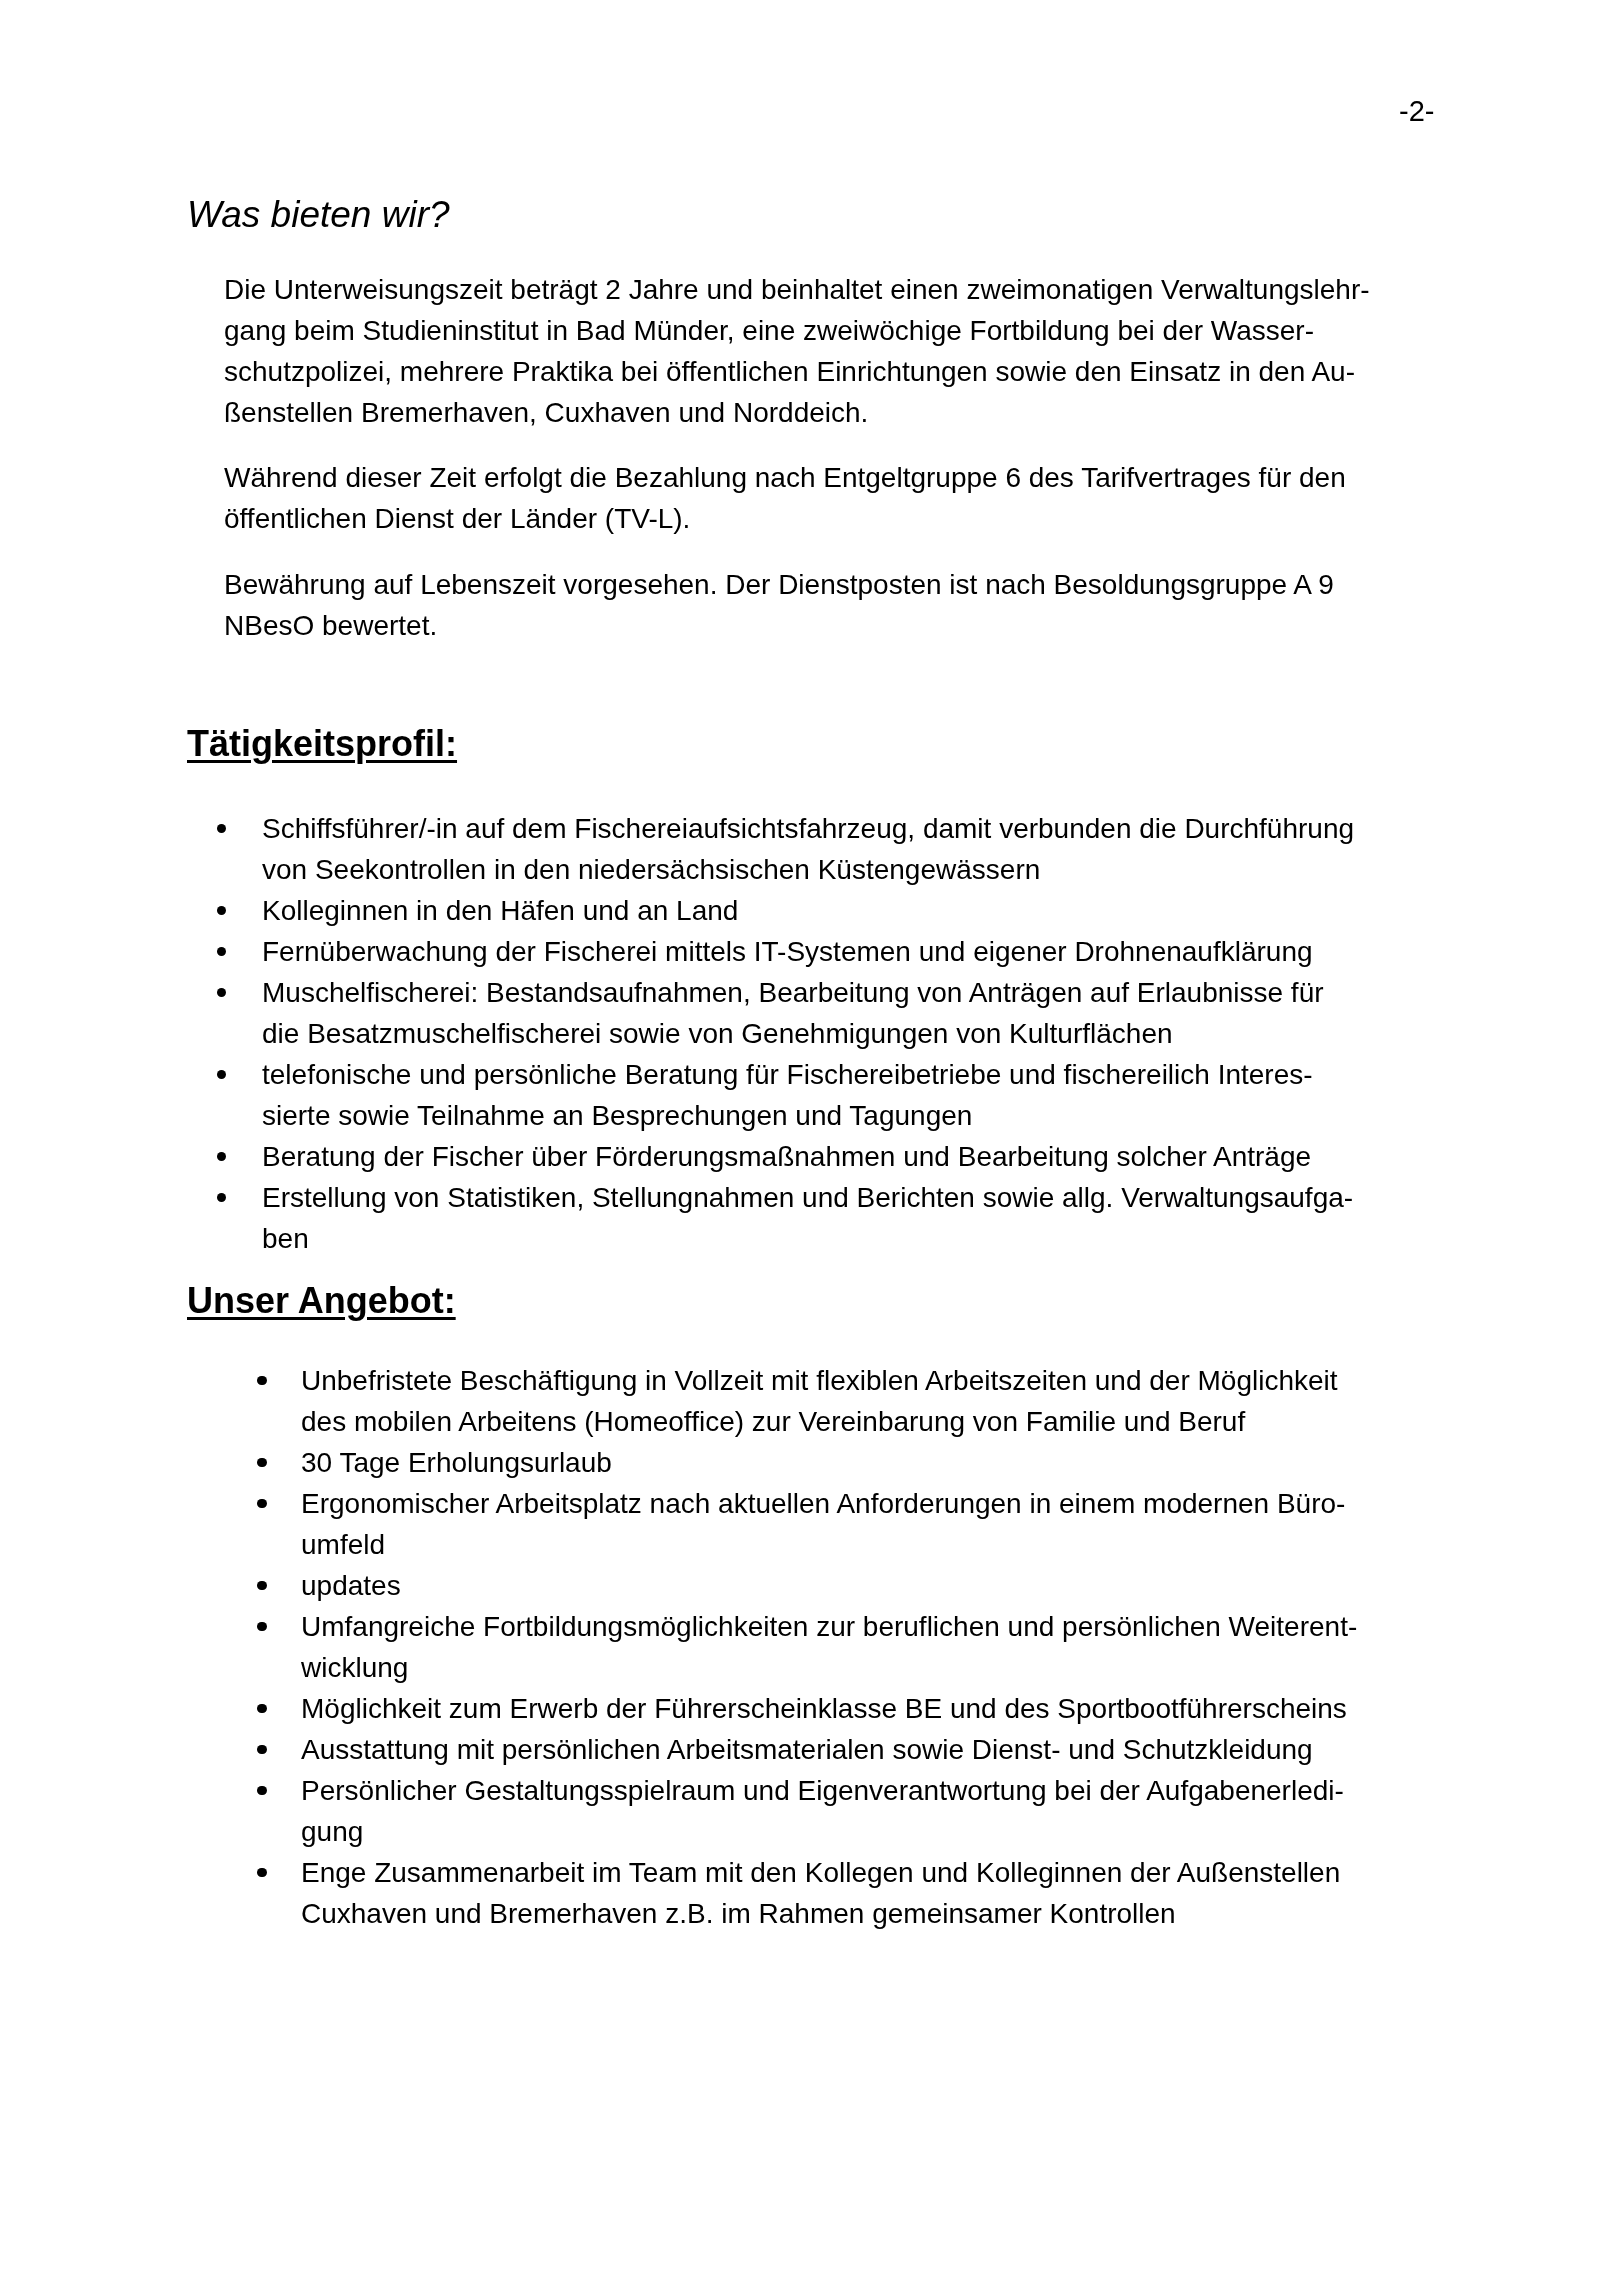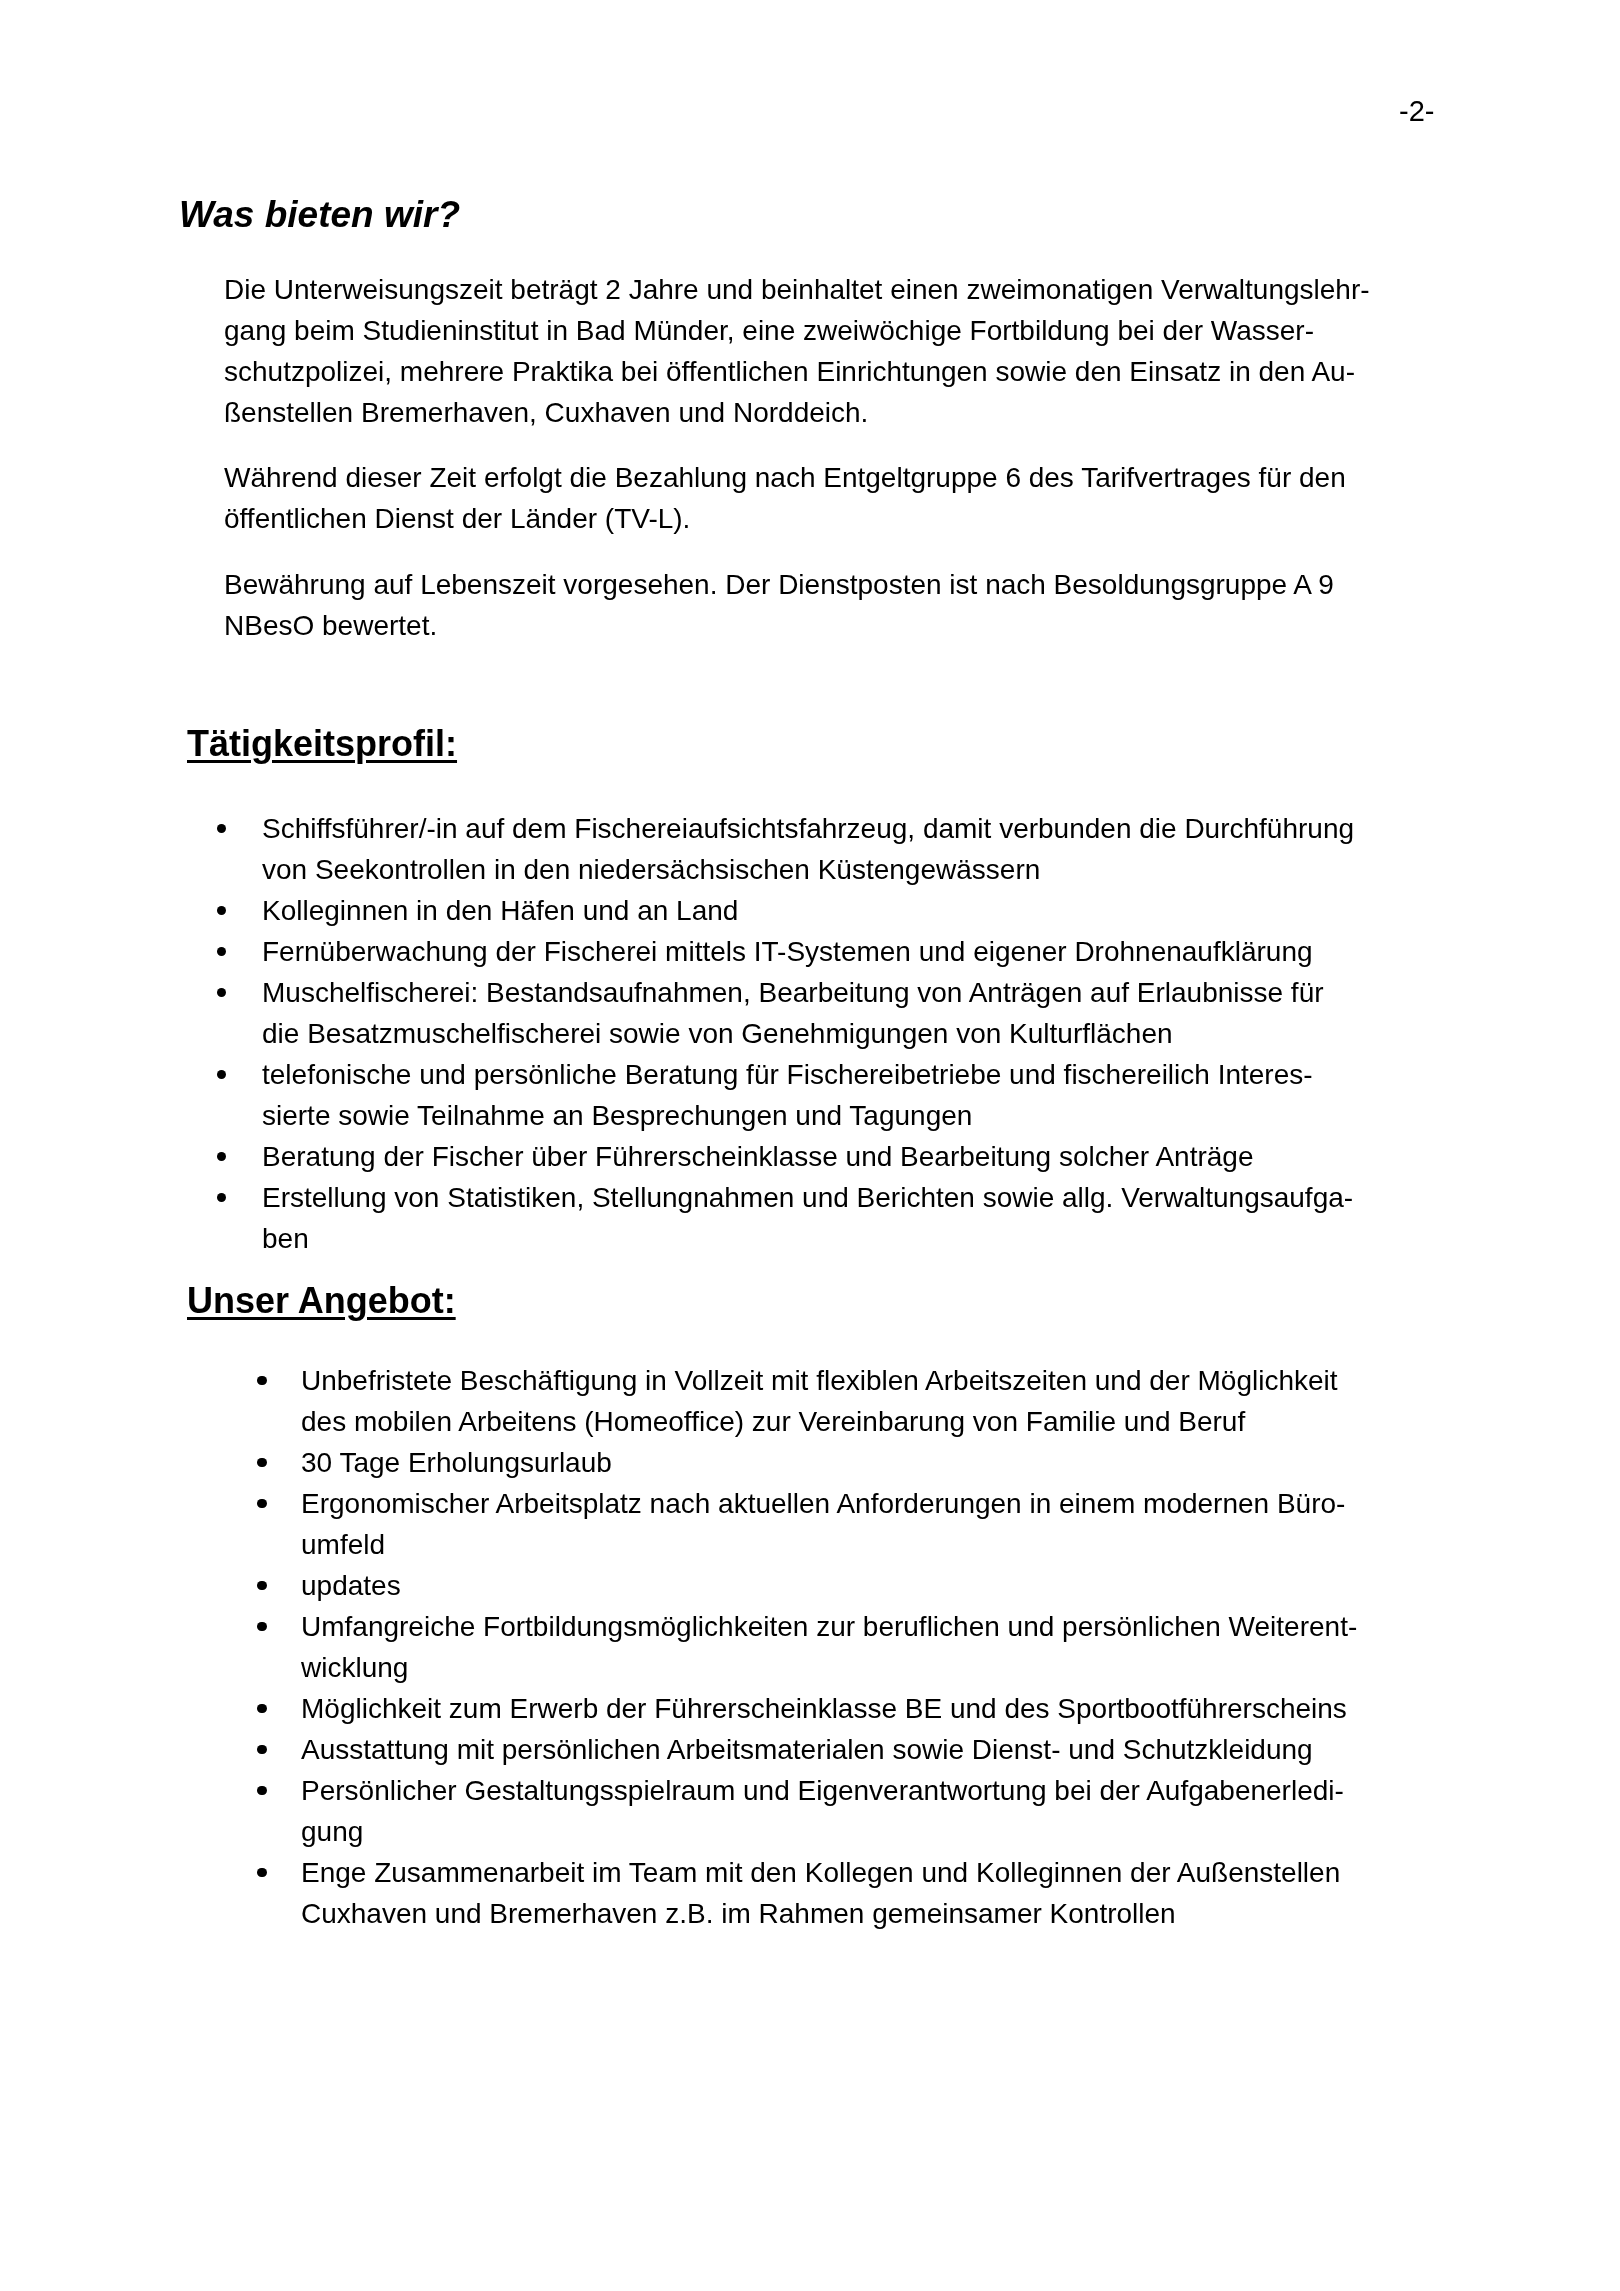--- a/index.html
+++ b/index.html
@@ -1,19 +1,19 @@
 <!DOCTYPE html>
 <html><head>
 <meta charset="utf-8">
 <style>
   html, body { margin: 0; padding: 0; background: #ffffff; }
   body { width: 1620px; height: 2292px; position: relative; overflow: hidden;
          font-family: "Liberation Sans", sans-serif; color: #000; }
   .page-num { position: absolute; top: 94px; left: 1399px; font-size: 29px; line-height: 35px; }
-  .h1 { position: absolute; left: 179px; top: 192px; font-size: 37px; font-weight: bold; font-style: italic; line-height: 45px; }
+  .h1 { position: absolute; left: 187px; top: 192px; font-size: 37px; font-weight: normal; font-style: italic; line-height: 45px; }
   .para { position: absolute; left: 187px; font-size: 28px; line-height: 41px; white-space: nowrap; margin-left: 37px; }
   .para .ln { display: block; }
   .h2 { position: absolute; left: 187px; font-size: 36px; font-weight: bold; text-decoration: underline; text-decoration-thickness: 2.9px; text-underline-offset: 3.9px; line-height: 35px; }
   .list { position: absolute; margin: 16px; padding: 0; list-style: none; font-size: 28px; line-height: 41px; white-space: nowrap; }
   .list li { position: relative; }
   .list li .ln { display: block; }
   .bullet { position: absolute; width: 9.8px; height: 9.8px; border-radius: 50%; background: #000; top: 15.7px; }
   #list1 { left: 187px; top: 792px; }
   #list1 li { padding-left: 59px; }
   #list1 .bullet { left: 13.7px; }
@@ -66,21 +66,21 @@
     <span class="ln">Muschelfischerei: Bestandsaufnahmen, Bearbeitung von Anträgen auf Erlaubnisse für</span>
     <span class="ln">die Besatzmuschelfischerei sowie von Genehmigungen von Kulturflächen</span>
   </li>
   <li>
     <span class="bullet"></span>
     <span class="ln">telefonische und persönliche Beratung für Fischereibetriebe und fischereilich Interes-</span>
     <span class="ln">sierte sowie Teilnahme an Besprechungen und Tagungen</span>
   </li>
   <li>
     <span class="bullet"></span>
-    <span class="ln">Beratung der Fischer über Führerscheinklasse und Bearbeitung solcher Anträge</span>
+    <span class="ln">Beratung der Fischer über Förderungsmaßnahmen und Bearbeitung solcher Anträge</span>
   </li>
   <li>
     <span class="bullet"></span>
     <span class="ln">Erstellung von Statistiken, Stellungnahmen und Berichten sowie allg. Verwaltungsaufga-</span>
     <span class="ln">ben</span>
   </li>
 </ul>
 
 <div class="h2" style="top:1283px;">Unser Angebot:</div>
 

